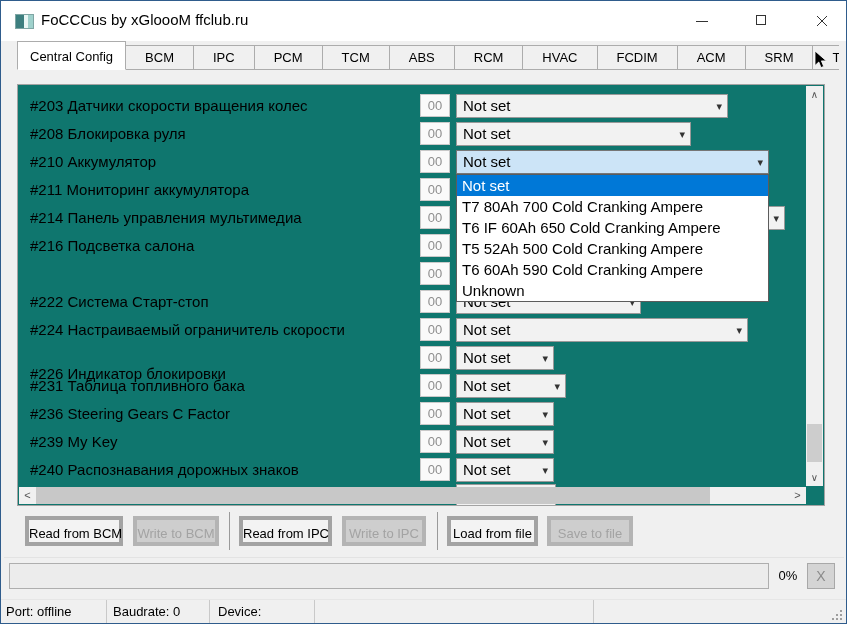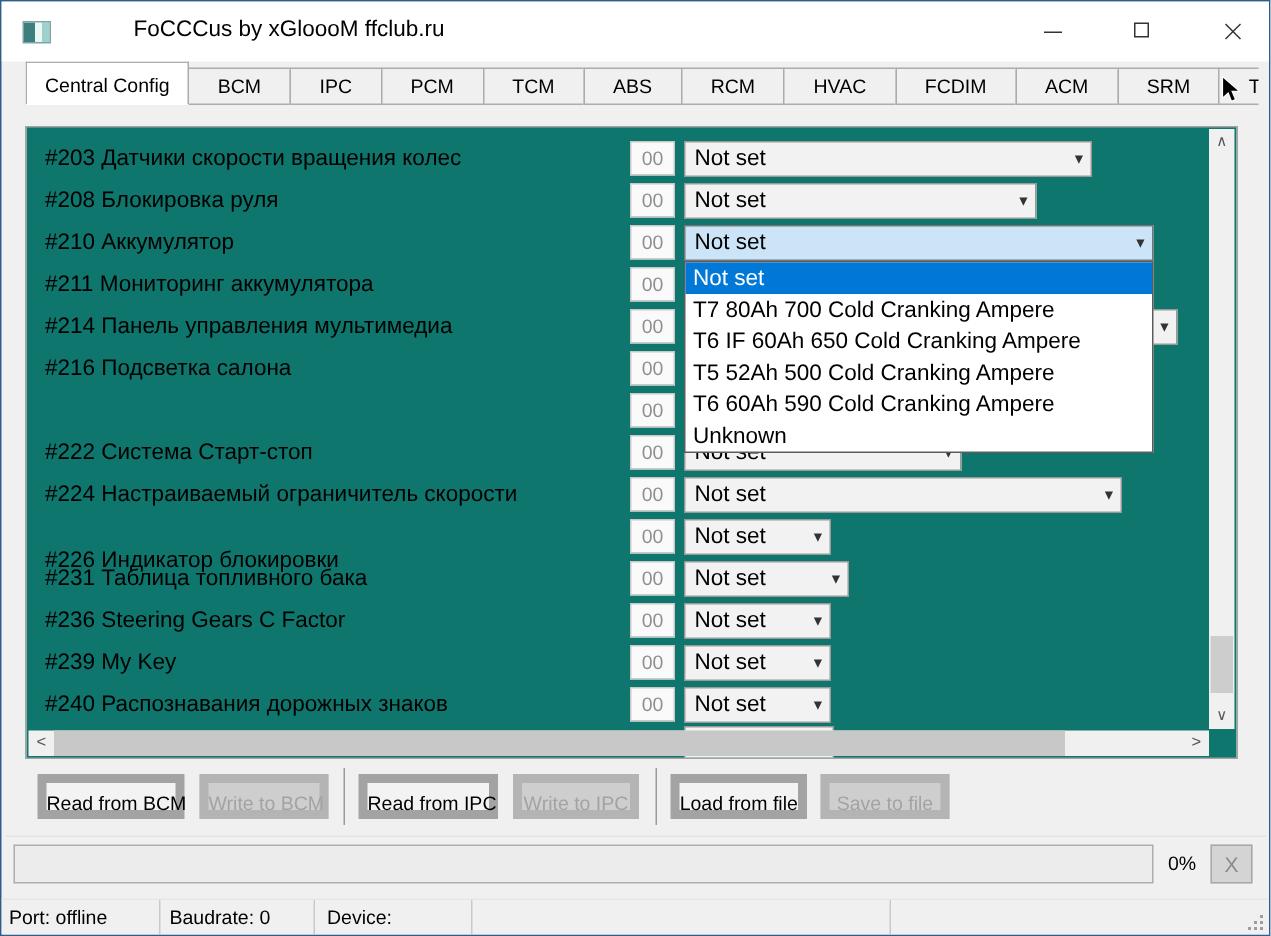--- a/index.html
+++ b/index.html
@@ -3,21 +3,21 @@
 <meta charset="utf-8">
 <style>
   html,body{margin:0;padding:0;background:#fff;}
   .window{position:relative;width:847px;height:624px;box-sizing:border-box;
     border:1px solid #2f5c8c;background:#f0f0f0;overflow:hidden;
     font-family:"Liberation Sans",sans-serif;color:#000;}
   
   .titlebar{position:absolute;left:0;top:0;width:845px;height:40px;background:#ffffff;}
   .appicon{position:absolute;left:14px;top:13px;width:17px;height:13px;border:1px solid #7fa6a4;
     background:linear-gradient(90deg,#3d7f7f 0 45%,#eaf7f5 45% 70%,#9fd1cc 70%);}
-  .titletext{position:absolute;left:40px;top:10px;font-size:15px;white-space:nowrap;margin-left:48px;}
+  .titletext{position:absolute;left:40px;top:10px;font-size:15px;white-space:nowrap;}
   .winbtn{position:absolute;top:0;width:45px;height:40px;}
   .btn-min{left:678px;} .btn-max{left:738px;} .btn-close{left:798px;}
   .minglyph{position:absolute;left:17px;top:20px;width:12px;height:1px;background:#333;}
   .maxglyph{position:absolute;left:17px;top:14px;width:10px;height:10px;border:1px solid #333;box-sizing:border-box;}
   .closeglyph{position:absolute;left:17px;top:14px;}
   
   .tabstrip{position:absolute;left:16px;top:40px;width:822px;height:29px;display:flex;
     align-items:flex-end;overflow:hidden;justify-content:space-between;}
   .tab{flex:0 0 auto;height:25px;line-height:24px;padding:0 19px;font-size:13px;background:#f0f0f0;
     border:1px solid #acacac;box-sizing:border-box;margin-left:-1px;white-space:nowrap;}
@@ -49,21 +49,21 @@
     font-size:10px;color:#555;}
   .sarrow.up{top:0;} .sarrow.down{top:383px;}
   .vthumb{position:absolute;left:1px;top:338px;width:15px;height:38px;background:#cdcdcd;}
   .hscroll{position:absolute;left:1px;top:402px;width:787px;height:17px;background:#f0f0f0;z-index:6;}
   .harrow{position:absolute;top:0;width:17px;height:17px;line-height:16px;text-align:center;
     font-size:11px;color:#555;}
   .harrow.left{left:0;} .harrow.right{right:0;}
   .hthumb{position:absolute;left:17px;top:0;width:674px;height:17px;background:#c8c8c8;}
   
   .toolbar{position:absolute;left:0;top:515px;width:845px;height:30px;}
-  .btn{position:absolute;top:0;height:30px;box-sizing:border-box;border:6px solid #a3a3a3;background:#f3f3f3;
+  .btn{position:absolute;top:0;height:30px;box-sizing:border-box;border:4px solid #a3a3a3;background:#f3f3f3;
     font-size:13px;text-align:center;line-height:28px;white-space:nowrap;}
   .btn.disabled{background:#cecece;border-color:#b4b4b4;color:#a3a3a3;}
   .tsep{position:absolute;top:-4px;width:1px;height:38px;background:#9a9a9a;}
   .divider{position:absolute;left:3px;top:556px;width:840px;height:1px;background:#e3e3e3;}
   
   .pbar{position:absolute;left:8px;top:562px;width:760px;height:26px;box-sizing:border-box;
     border:1px solid #aeaeae;background:#ececec;}
   .pct{position:absolute;left:771px;top:562px;width:32px;height:26px;line-height:26px;
     font-size:13px;text-align:center;}
   .xbtn{position:absolute;left:806px;top:562px;width:28px;height:26px;box-sizing:border-box;

